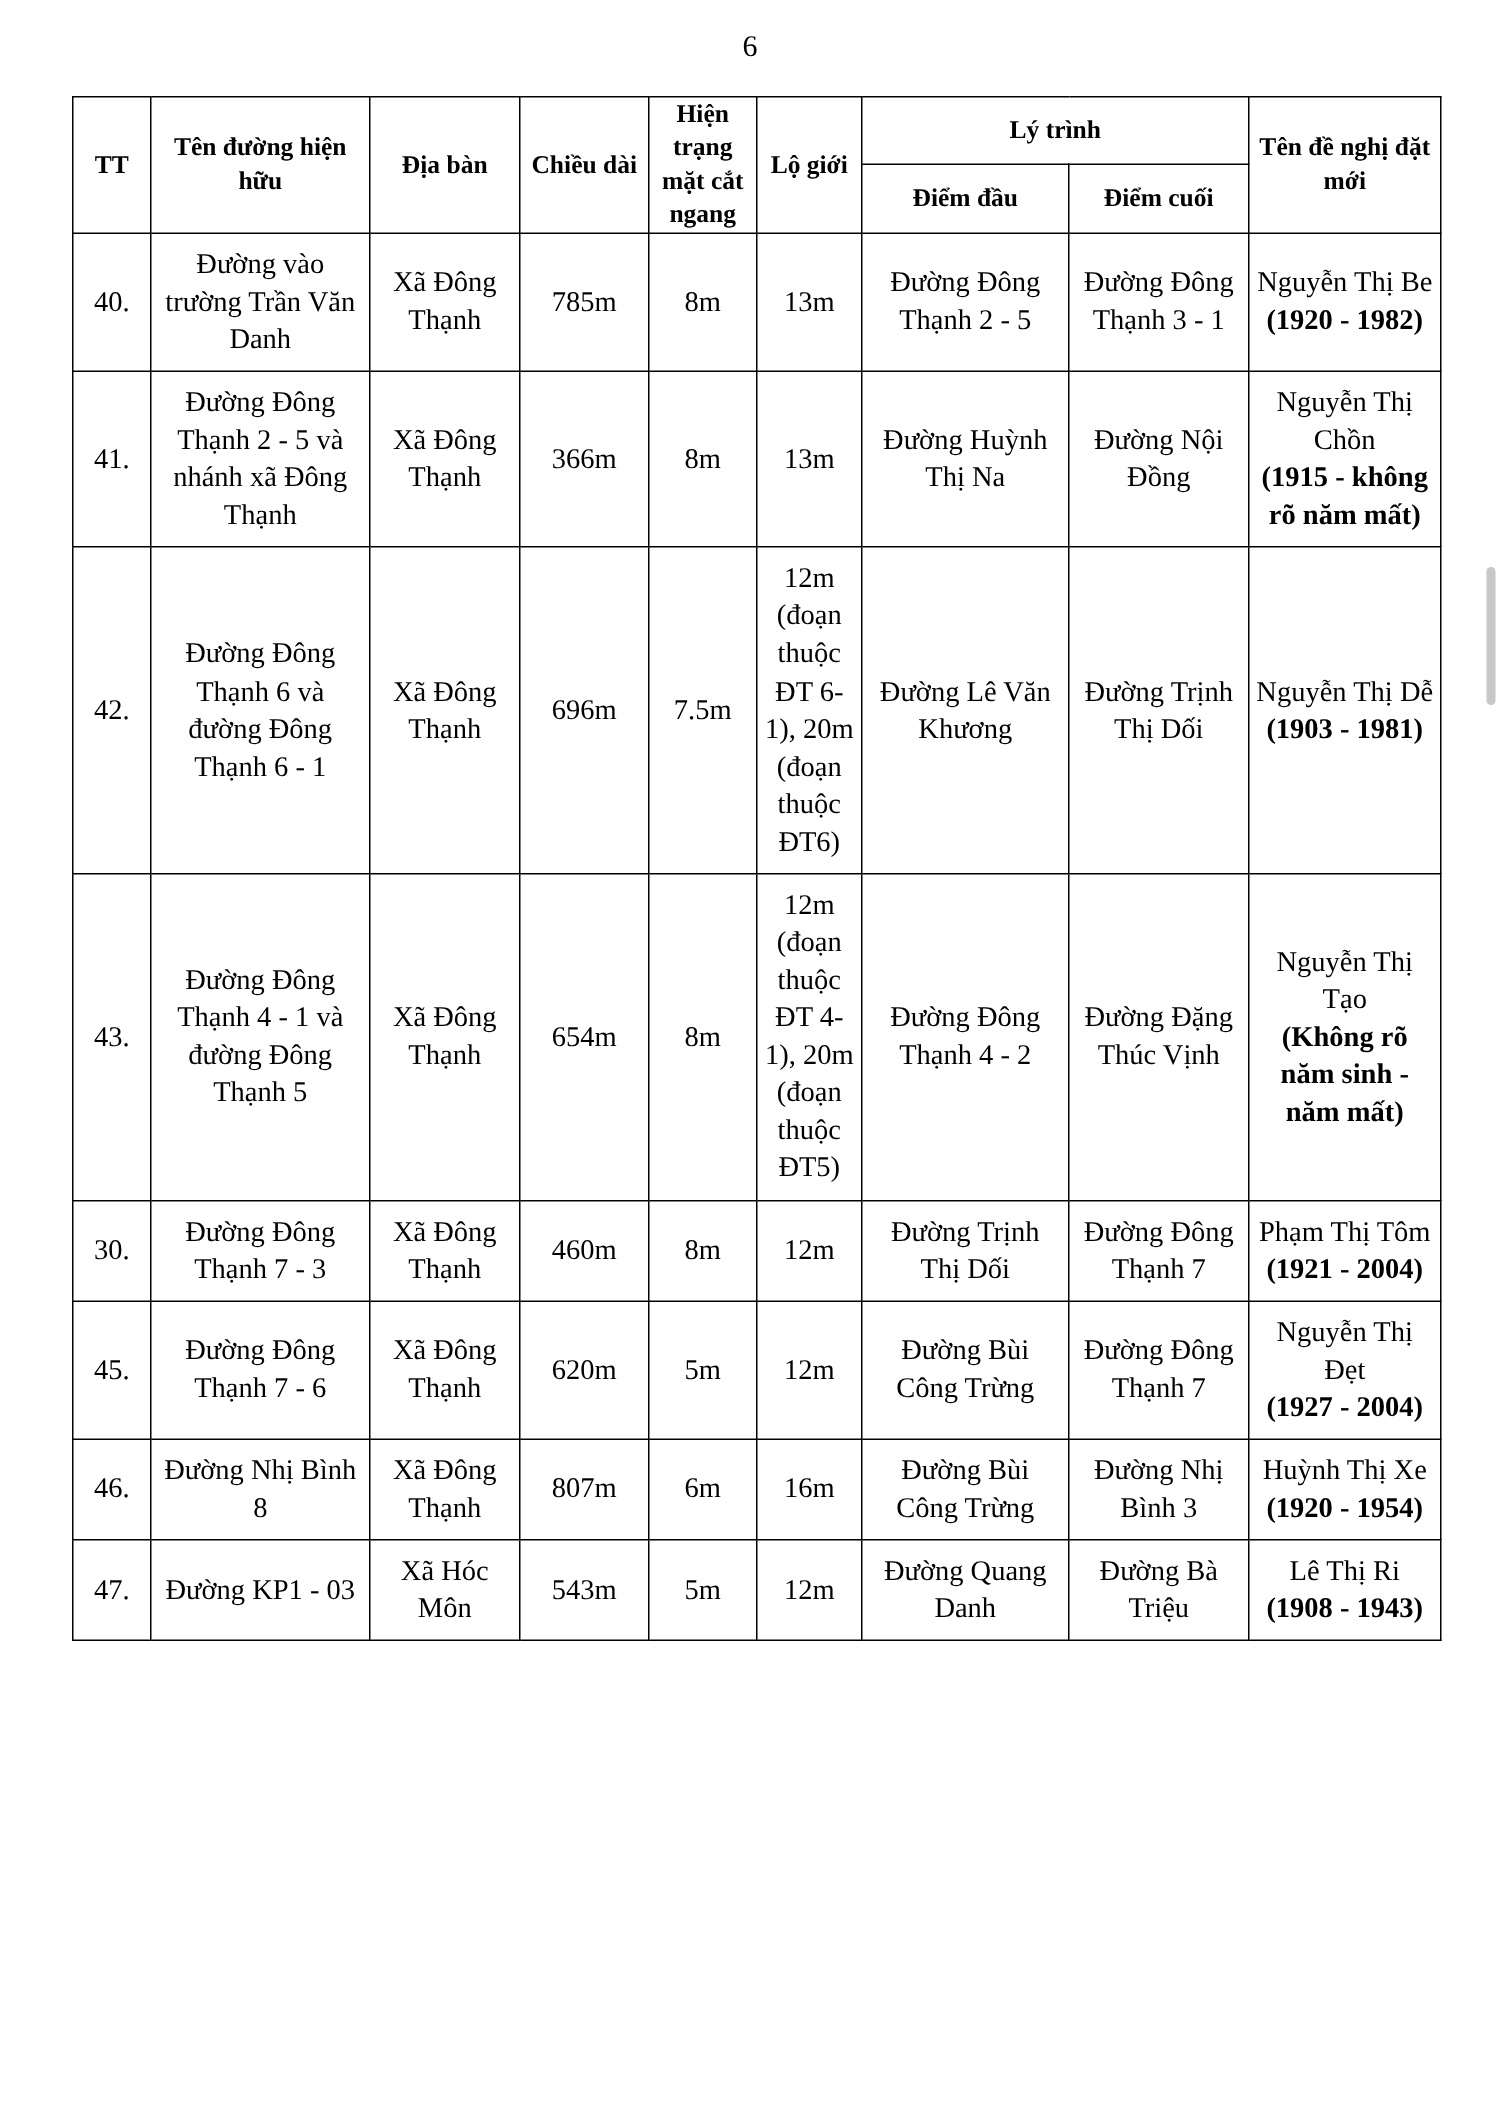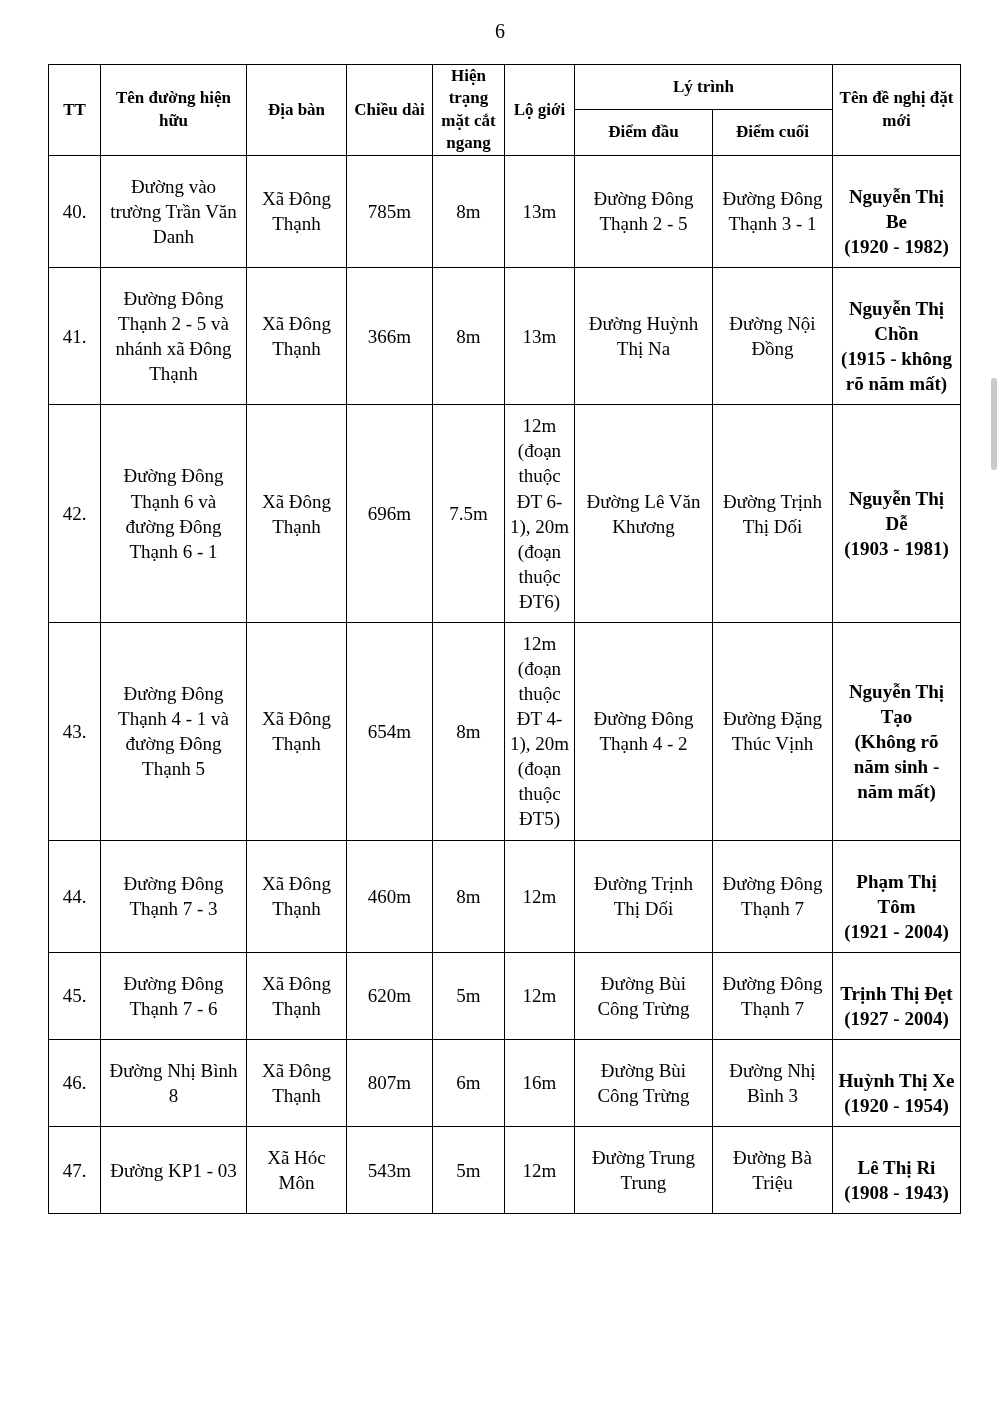--- a/index.html
+++ b/index.html
@@ -61,23 +61,22 @@
   col.c-start   { width: 138px; }
   col.c-end     { width: 120px; }
   col.c-new     { width: 128px; }
 
   td.tt-cell { font-size: 19px; }
   td.new-cell {
     font-size: 18.5px;
     line-height: 1.3;
   }
   td.new-cell .new-name {
-    font-weight: bold;
+    font-weight: normal;
     display: block;
-    margin-top: 20px;
   }
   td.new-cell .new-years {
     display: block;
     font-weight: bold;
   }
   td.small-wrap {
     font-size: 18px;
     line-height: 1.28;
   }
   .scrollbar {
@@ -182,21 +181,21 @@
           <td class="small-wrap">12m (đoạn thuộc ĐT 4-1), 20m (đoạn thuộc ĐT5)</td>
           <td>Đường Đông Thạnh 4 - 2</td>
           <td>Đường Đặng Thúc Vịnh</td>
           <td class="new-cell">
             <span class="new-name">Nguyễn Thị Tạo</span>
             <span class="new-years">(Không rõ năm sinh - năm mất)</span>
           </td>
         </tr>
 
         <tr>
-          <td class="tt-cell">44.</td>
+          <td class="tt-cell">30.</td>
           <td>Đường Đông Thạnh 7 - 3</td>
           <td>Xã Đông Thạnh</td>
           <td>460m</td>
           <td>8m</td>
           <td class="small-wrap">12m</td>
           <td>Đường Trịnh Thị Dối</td>
           <td>Đường Đông Thạnh 7</td>
           <td class="new-cell">
             <span class="new-name">Phạm Thị Tôm</span>
             <span class="new-years">(1921 - 2004)</span>
@@ -206,21 +205,21 @@
         <tr>
           <td class="tt-cell">45.</td>
           <td>Đường Đông Thạnh 7 - 6</td>
           <td>Xã Đông Thạnh</td>
           <td>620m</td>
           <td>5m</td>
           <td class="small-wrap">12m</td>
           <td>Đường Bùi Công Trừng</td>
           <td>Đường Đông Thạnh 7</td>
           <td class="new-cell">
-            <span class="new-name">Trịnh Thị Đẹt</span>
+            <span class="new-name">Nguyễn Thị Đẹt</span>
             <span class="new-years">(1927 - 2004)</span>
           </td>
         </tr>
 
         <tr>
           <td class="tt-cell">46.</td>
           <td>Đường Nhị Bình 8</td>
           <td>Xã Đông Thạnh</td>
           <td>807m</td>
           <td>6m</td>
@@ -233,21 +232,21 @@
           </td>
         </tr>
 
         <tr>
           <td class="tt-cell">47.</td>
           <td>Đường KP1 - 03</td>
           <td>Xã Hóc Môn</td>
           <td>543m</td>
           <td>5m</td>
           <td class="small-wrap">12m</td>
-          <td>Đường Trung Trung</td>
+          <td>Đường Quang Danh</td>
           <td>Đường Bà Triệu</td>
           <td class="new-cell">
             <span class="new-name">Lê Thị Ri</span>
             <span class="new-years">(1908 - 1943)</span>
           </td>
         </tr>
 
       </tbody>
     </table>
   </div>

